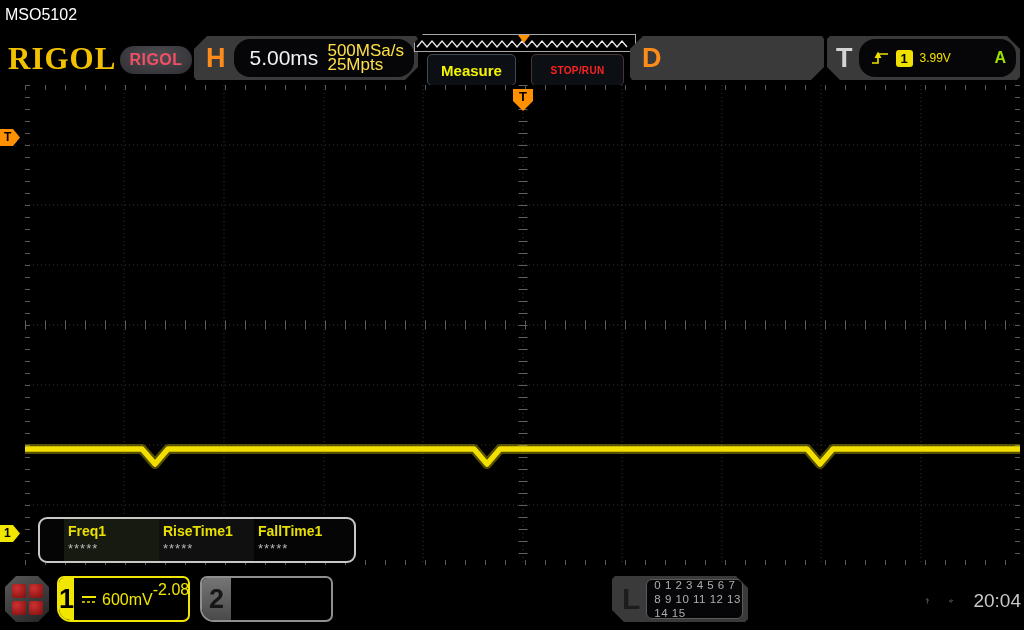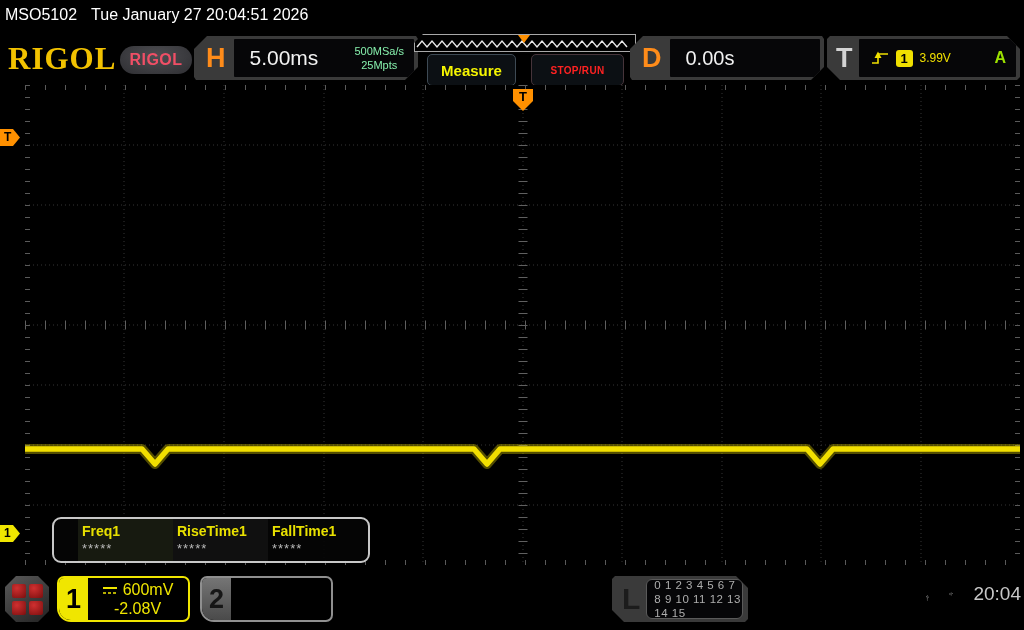--- a/index.html
+++ b/index.html
@@ -17,27 +17,27 @@
     background:radial-gradient(ellipse at 50% 35%, #4e4e52, #2e2e32);
     display:flex; align-items:center; justify-content:center;
     color:#f04f66; font-weight:bold; font-size:16px; letter-spacing:.5px; }
 
   .hdr-block { background:#3a3a3a; display:flex; align-items:stretch;
     clip-path:polygon(13px 0, calc(100% - 2px) 0, 100% 3px, 100% calc(100% - 13px),
       calc(100% - 13px) 100%, 2px 100%, 0 calc(100% - 3px), 0 13px); }
   .hdr-block.alt { clip-path:polygon(0 3px, 3px 0, calc(100% - 13px) 0, 100% 13px,
       100% calc(100% - 3px), calc(100% - 3px) 100%, 13px 100%, 0 calc(100% - 13px)); }
   .hdr-letter { font-weight:bold; font-size:27px; align-self:center; padding:0 6px 0 12px; }
-  .hdr-inner { flex:1; background:#060608; border-radius:1px; margin:3px 4px 3px 2px;
+  .hdr-inner { flex:1; background:#060608; border-radius:16px; margin:3px 4px 3px 2px;
     display:flex; align-items:center; }
 
   .h-block { left:194px; top:36px; width:224px; height:44px; }
   .h-letter { color:#ff8c1a; }
   .h-timebase { color:#f2f2f2; font-size:21px; padding-left:16px; flex:1; }
-  .h-rates { text-align:center; color:#86efac; font-size:11px; line-height:14px; padding-right:10px; }
+  .h-rates { text-align:left; color:#fde047; font-size:17px; line-height:14px; padding-right:10px; }
 
   .preview { left:414px; top:34px; width:222px; height:18px; background:#000;
     border:1px solid #a8a8a8;
     clip-path:polygon(9px 0, 100% 0, 100% 100%, 0 100%, 0 9px); }
   .preview-tri { left:518px; top:35px; width:0; height:0;
     border-left:6px solid transparent; border-right:6px solid transparent;
     border-top:8px solid #ff9000; }
 
   .hdr-btn { height:32px; background:#0c1014; display:flex; align-items:center;
     justify-content:center; font-weight:bold; border-radius:5px; cursor:pointer; }
@@ -63,21 +63,21 @@
   .graticule svg { position:absolute; left:0; top:0; }
 
   .marker-down { width:20px; height:22px; background:#ff9000; color:#000; font-weight:bold;
     font-size:13px; text-align:center; line-height:16px;
     clip-path:polygon(0 0,100% 0,100% 55%,50% 100%,0 55%); }
   .marker-right { width:20px; height:17px; color:#000; font-weight:bold; font-size:12px;
     text-align:left; padding-left:4px; line-height:17px;
     clip-path:polygon(0 0,65% 0,100% 50%,65% 100%,0 100%); }
 
   
-  .meas-box { left:52px; top:517px; width:318px; height:46px; background:rgba(5,5,5,.92);
+  .meas-box { left:38px; top:517px; width:318px; height:46px; background:rgba(5,5,5,.92);
     border:2px solid #c8c8c8; border-radius:9px; display:flex; overflow:hidden; }
   .meas-spacer { width:24px; }
   .meas-col { width:95px; padding:4px 0 0 4px; }
   .meas-col.c1 { background:#171a10; }
   .meas-col.c2 { background:#101010; }
   .meas-label { color:#e8e000; font-size:14px; font-weight:bold; }
   .meas-value { color:#b8b8b8; font-size:13px; letter-spacing:1px; margin-top:2px; }
 
   
   .menu-btn { left:5px; top:576px; width:44px; height:46px;
@@ -89,48 +89,47 @@
   .menu-sq { background:radial-gradient(circle at 35% 30%, #d03030, #7a0e0e); border-radius:2px; }
 
   .ch-block { top:576px; width:133px; height:46px; border-radius:7px;
     border-bottom-left-radius:14px; display:flex; overflow:hidden; cursor:pointer; }
   .ch1 { left:57px; border:2px solid #f0e600; background:#000; }
   .ch2 { left:200px; border:2px solid #8f8f8f; background:#000; }
   .ch-tab { width:29px; display:flex; align-items:center; justify-content:center;
     font-weight:bold; font-size:27px; border-bottom-left-radius:11px; }
   .ch1 .ch-tab { background:#f0e600; color:#000; }
   .ch2 .ch-tab { background:linear-gradient(#757575,#4a4a4a); color:#161616; }
-  .ch-body { flex:1; padding:3px 8px 2px 7px; display:flex; flex-direction:column;
-    justify-content:space-between; font-size:16px;align-items:center; }
+  .ch-body { flex:1; padding:3px 8px 2px 7px; display:flex; flex-direction:row;
+    justify-content:space-between; font-size:16px; }
   .ch1 .ch-body { color:#f0e600; }
   .ch2 .ch-body { color:#b8b8b8; }
   .ch-row1 { display:flex; align-items:center; gap:5px; }
   .ch-row2 { text-align:right; }
 
   .logic-block { left:612px; top:576px; width:136px; height:46px; background:#3a3a3a;
     clip-path:polygon(0 3px,3px 0,calc(100% - 12px) 0,100% 12px,100% calc(100% - 3px),
       calc(100% - 3px) 100%,12px 100%,0 calc(100% - 12px));
     display:flex; align-items:stretch; cursor:pointer; }
   .logic-letter { color:#1c1c1c; font-weight:bold; font-size:30px; align-self:center; padding:0 4px 0 10px; }
   .logic-inner { flex:1; background:#060608; border:1px solid #5a5a5a; border-radius:6px;
     margin:3px 5px 3px 2px; display:flex; flex-direction:column; justify-content:center;
     padding-left:7px; color:#aeaeae; font-size:11.5px; line-height:14px; letter-spacing:.5px; }
 
   .statusbar-right { left:926px; top:583px; width:95px; height:36px; display:flex;
-    gap:20px; color:#c8c8c8; }
+    align-items:center; gap:20px; color:#c8c8c8; }
   .clock { font-size:19px; }
 
   .dcicon { display:inline-block; }
 </style>
 </head>
 <body>
 
 <div class="abs titlebar">
   <span>MSO5102</span>
-  <span>Tue January 27 20:04:51 2026</span>
 </div>
 
 <div class="abs rigol-logo">RIGOL</div>
 <div class="abs stop-oval">
   <span>RIGOL</span>
 </div>
 
 <div class="abs hdr-block h-block">
   <span class="hdr-letter h-letter">H</span>
   <div class="hdr-inner">
@@ -151,23 +150,20 @@
 
 <div class="abs hdr-btn measure-btn">
   <span>Measure</span>
 </div>
 <div class="abs hdr-btn stoprun-btn">
   <span>STOP/RUN</span>
 </div>
 
 <div class="abs hdr-block d-block">
   <span class="hdr-letter d-letter">D</span>
-  <div class="hdr-inner">
-    <span class="d-value">0.00s</span>
-  </div>
 </div>
 
 <div class="abs hdr-block alt t-block">
   <span class="hdr-letter t-letter">T</span>
   <div class="hdr-inner t-inner">
     <svg width="18" height="16" viewBox="0 0 18 16">
       <path d="M1 13 H7 V4 H17" fill="none" stroke="#f0e000" stroke-width="1.6"></path>
       <polygon points="3.5,8 10.5,8 7,1.5" fill="#f0e000"></polygon>
     </svg>
     <span class="trig-badge">1</span>

